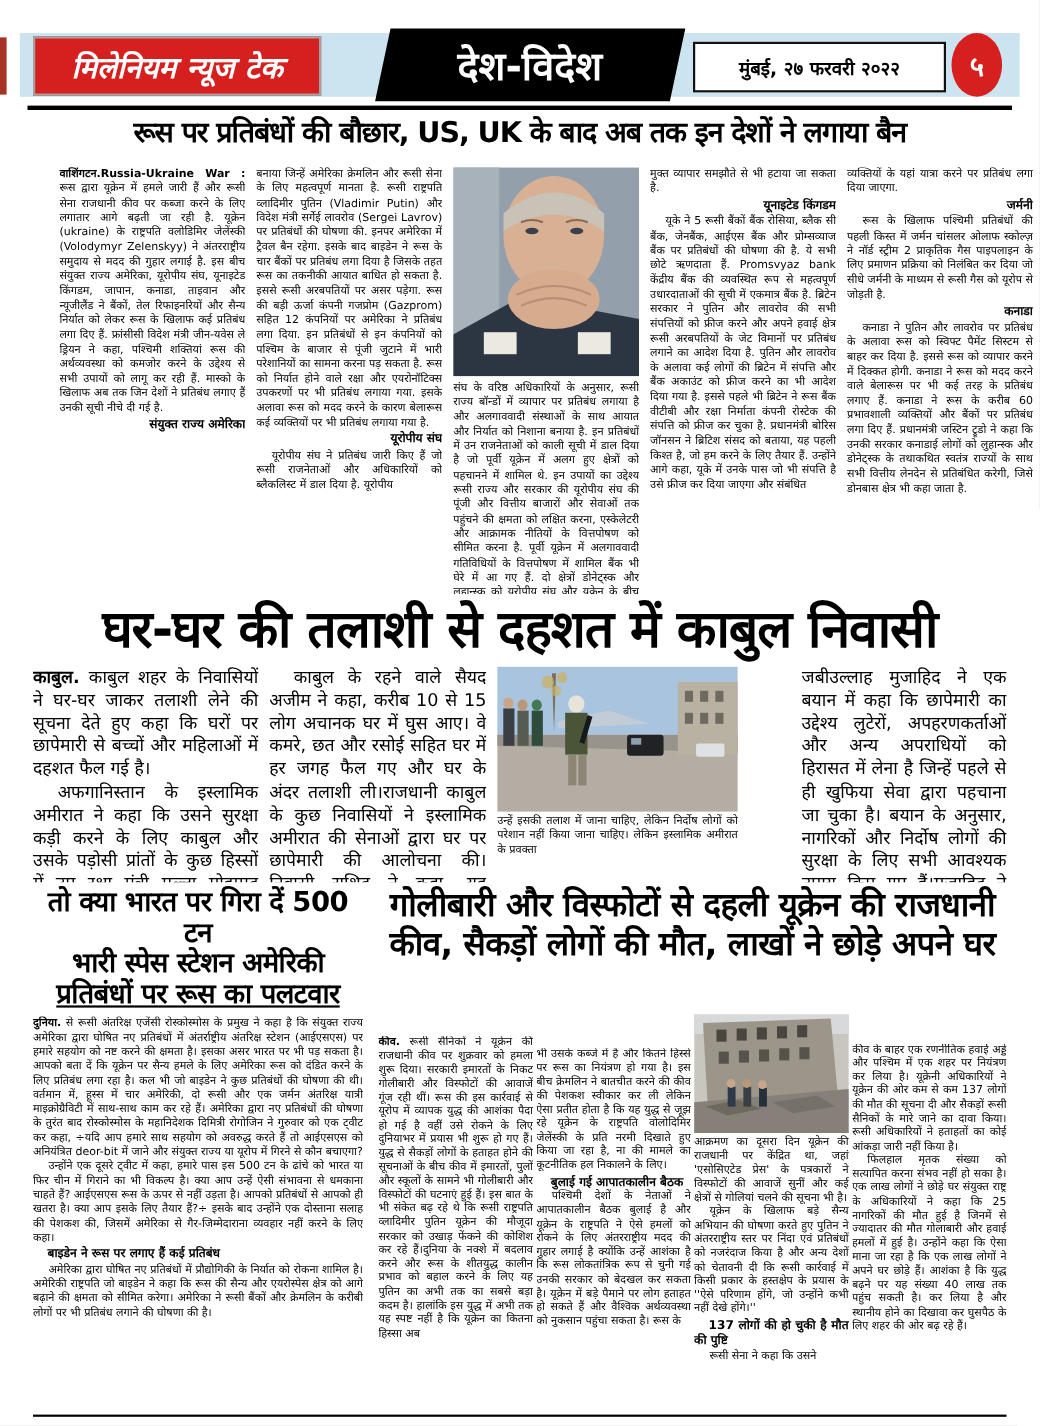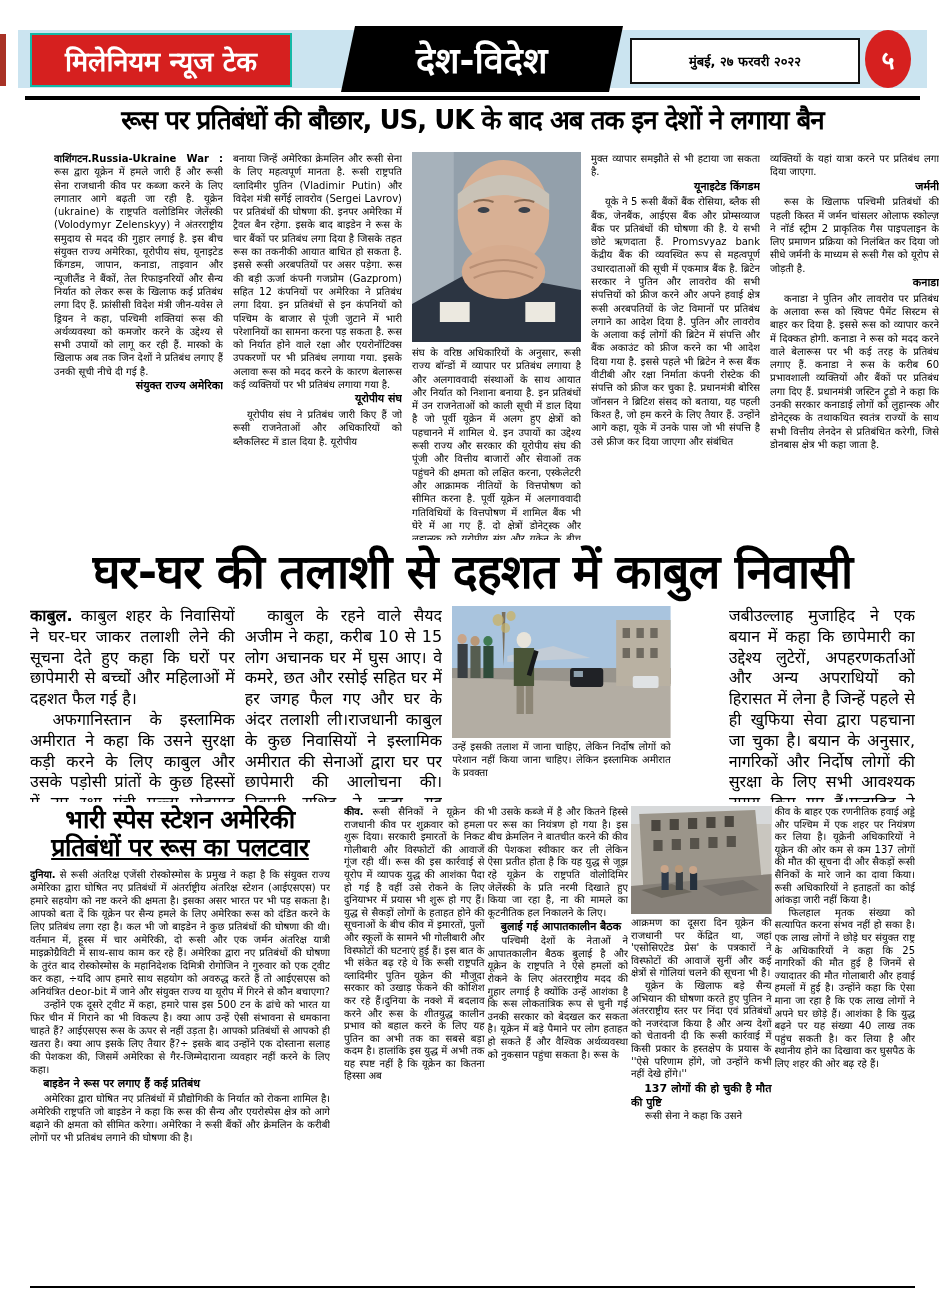--- a/index.html
+++ b/index.html
@@ -2,27 +2,27 @@
 <html><head>
 <meta charset="utf-8">
 <style>
   html,body{margin:0;padding:0;background:#e9e9e9;}
   .page{position:relative;width:945px;height:1296px;background:#ffffff;color:#000;
         font-family:"DejaVu Sans","Liberation Sans",sans-serif;overflow:hidden;margin:0 auto;}
   
   .edge-strip{position:absolute;left:0;top:34px;width:6px;height:52px;background:#a83226;}
   .masthead-band{position:absolute;left:18px;top:30px;width:909px;height:58px;background:#cbe4f0;}
   .brand-box{position:absolute;left:12px;top:3px;width:258px;height:50px;background:#d6201f;
-             border:2px solid #14b8a6;display:flex;align-items:center;justify-content:center;}
+             border:2px solid #a3a3a3;display:flex;align-items:center;justify-content:center;font-style:italic;}
   .brand-box span{color:#fff;font-weight:bold;font-size:27px;white-space:nowrap;}
   .section-ribbon{position:absolute;left:330px;top:-4px;width:268px;height:66px;background:#000;
              transform:skewX(-12deg);display:flex;align-items:center;justify-content:center;}
   .section-ribbon span{transform:skewX(12deg);color:#fff;font-weight:bold;font-size:36px;white-space:nowrap;}
   .date-box{position:absolute;left:612px;top:8px;width:226px;height:42px;background:#fff;border:2px solid #111;
-             display:flex;align-items:center;justify-content:center;font-weight:bold;font-size:13px;white-space:nowrap;}
+             display:flex;align-items:center;justify-content:center;font-weight:bold;font-size:17px;white-space:nowrap;}
   .page-badge{position:absolute;right:16px;top:0;width:46px;height:58px;background:#d6201f;border-radius:50%;
              display:flex;align-items:center;justify-content:center;color:#fff;font-size:25px;font-weight:bold;}
   .rule-thick{position:absolute;left:25px;right:25px;top:96px;height:4px;background:#000;}
   
   .headline1{position:absolute;left:28px;right:28px;top:101px;text-align:center;font-size:26px;
              font-weight:bold;margin:0;letter-spacing:-1px;white-space:nowrap;}
   .headline2{position:absolute;left:0;right:0;top:538px;text-align:center;font-size:47px;font-weight:bold;
              margin:0;letter-spacing:-1px;white-space:nowrap;}
   
   .article1{position:absolute;left:30px;top:152px;width:885px;height:388px;display:flex;gap:10px;margin-left:24px;}
@@ -43,21 +43,21 @@
   .caption{font-size:10px;line-height:1.3;text-align:justify;margin-top:2px;overflow:hidden;height:58px;}
   
   .bottom{position:absolute;left:30px;top:806px;width:885px;height:478px;display:flex;gap:14px;}
   .left-article{width:300px;flex:none;}
   .headline3{text-align:center;font-weight:bold;font-size:25px;line-height:1.12;margin:0;letter-spacing:-0.5px;}
   .headline3 .u{text-decoration:underline;}
   .left-body{margin-top:6px;font-size:10px;line-height:1.3;text-align:justify;height:386px;overflow:hidden;}
   .sub-left{font-weight:bold;font-size:11px;margin:1px 0;text-indent:1.2em;}
   .right-article{flex:1;min-width:0;}
   .headline4{text-align:center;font-weight:bold;font-size:30px;line-height:1.18;margin:0 0 8px 0;letter-spacing:-0.5px;}
-  .cols4{display:flex;gap:3px;height:392px;}
+  .cols4{display:flex;gap:3px;height:392px;align-items:center;}
   .cols4 .col{flex:1;font-size:10px;line-height:1.26;text-align:justify;overflow:hidden;min-width:0;}
   .photo-kyiv{width:100%;height:108px;display:block;margin-bottom:3px;}
   .rule-bottom{position:absolute;left:30px;right:30px;top:1286px;height:2px;background:#000;}
 </style>
 </head>
 <body>
 
 <div class="page">
 
   <div class="edge-strip"></div>
@@ -171,32 +171,34 @@
     </div>
     <div class="a2c3 txt">
       <p class="noindent">जबीउल्लाह मुजाहिद ने एक बयान में कहा कि छापेमारी का उद्देश्य लुटेरों, अपहरणकर्ताओं और अन्य अपराधियों को हिरासत में लेना है जिन्हें पहले से ही खुफिया सेवा द्वारा पहचाना जा चुका है। बयान के अनुसार, नागरिकों और निर्दोष लोगों की सुरक्षा के लिए सभी आवश्यक उपाय किए गए हैं।मुजाहिद ने टोलोन्यूज के हवाले से कहा, हम पहले से ही खुफिया विभाग के माध्यम से सभी (स्पॉट) का पता लगा चुके हैं और पूरी तरह से पता लगाने के बाद, ऑपरेशन शुरू किए गए और अपराधियों को हिरासत में लिया गया। तलाशी की जाएगी, अगर वह कुछ भी नहीं है .</p>
     </div>
   </section>
 
   <section class="bottom">
 
     <div class="left-article">
       <h3 class="headline3">
+        <span style="display:block">तो क्या भारत पर गिरा दें 500 टन</span>
         <span style="display:block">भारी स्पेस स्टेशन अमेरिकी</span>
         <span class="u" style="display:block">प्रतिबंधों पर रूस का पलटवार</span>
       </h3>
       <div class="left-body">
         <p class="noindent"><span class="dl">दुनिया.</span><span> से रूसी अंतरिक्ष एजेंसी रोस्कोस्मोस के प्रमुख ने कहा है कि संयुक्त राज्य अमेरिका द्वारा घोषित नए प्रतिबंधों में अंतर्राष्ट्रीय अंतरिक्ष स्टेशन (आईएसएस) पर हमारे सहयोग को नष्ट करने की क्षमता है। इसका असर भारत पर भी पड़ सकता है। आपको बता दें कि यूक्रेन पर सैन्य हमले के लिए अमेरिका रूस को दंडित करने के लिए प्रतिबंध लगा रहा है। कल भी जो बाइडेन ने कुछ प्रतिबंधों की घोषणा की थी।वर्तमान में, हूस्स में चार अमेरिकी, दो रूसी और एक जर्मन अंतरिक्ष यात्री माइक्रोग्रैविटी में साथ-साथ काम कर रहे हैं। अमेरिका द्वारा नए प्रतिबंधों की घोषणा के तुरंत बाद रोस्कोस्मोस के महानिदेशक दिमित्री रोगोजिन ने गुरुवार को एक ट्वीट कर कहा, ÷यदि आप हमारे साथ सहयोग को अवरुद्ध करते हैं तो आईएसएस को अनियंत्रित deor-bit में जाने और संयुक्त राज्य या यूरोप में गिरने से कौन बचाएगा?</span></p>
         <p>उन्होंने एक दूसरे ट्वीट में कहा, हमारे पास इस 500 टन के ढांचे को भारत या फिर चीन में गिराने का भी विकल्प है। क्या आप उन्हें ऐसी संभावना से धमकाना चाहते हैं? आईएसएस रूस के ऊपर से नहीं उड़ता है। आपको प्रतिबंधों से आपको ही खतरा है। क्या आप इसके लिए तैयार हैं?÷ इसके बाद उन्होंने एक दोस्ताना सलाह की पेशकश की, जिसमें अमेरिका से गैर-जिम्मेदाराना व्यवहार नहीं करने के लिए कहा।</p>
         <div class="sub-left">बाइडेन ने रूस पर लगाए हैं कई प्रतिबंध</div>
         <p>अमेरिका द्वारा घोषित नए प्रतिबंधों में प्रौद्योगिकी के निर्यात को रोकना शामिल है। अमेरिकी राष्ट्रपति जो बाइडेन ने कहा कि रूस की सैन्य और एयरोस्पेस क्षेत्र को आगे बढ़ाने की क्षमता को सीमित करेगा। अमेरिका ने रूसी बैंकों और क्रेमलिन के करीबी लोगों पर भी प्रतिबंध लगाने की घोषणा की है।</p>
       </div>
     </div>
 
     <div class="right-article">
+      <h3 class="headline4">गोलीबारी और विस्फोटों से दहली यूक्रेन की राजधानी कीव, सैकड़ों लोगों की मौत, लाखों ने छोड़े अपने घर</h3>
       <div class="cols4">
         <div class="col">
           <p class="noindent"><span class="dl">कीव.</span><span> रूसी सैनिकों ने यूक्रेन की राजधानी कीव पर शुक्रवार को हमला शुरू दिया। सरकारी इमारतों के निकट गोलीबारी और विस्फोटों की आवाजें गूंज रही थीं। रूस की इस कार्रवाई से यूरोप में व्यापक युद्ध की आशंका पैदा हो गई है वहीं उसे रोकने के लिए दुनियाभर में प्रयास भी शुरू हो गए हैं। युद्ध से सैकड़ों लोगों के हताहत होने की सूचनाओं के बीच कीव में इमारतों, पुलों और स्कूलों के सामने भी गोलीबारी और विस्फोटों की घटनाएं हुई हैं। इस बात के भी संकेत बढ़ रहे थे कि रूसी राष्ट्रपति व्लादिमीर पुतिन यूक्रेन की मौजूदा सरकार को उखाड़ फेंकने की कोशिश कर रहे हैं।दुनिया के नक्शे में बदलाव करने और रूस के शीतयुद्ध कालीन प्रभाव को बहाल करने के लिए यह पुतिन का अभी तक का सबसे बड़ा कदम है। हालांकि इस युद्ध में अभी तक यह स्पष्ट नहीं है कि यूक्रेन का कितना हिस्सा अब</span></p>
         </div>
         <div class="col">
           <p class="noindent">भी उसके कब्जे में है और कितने हिस्से पर रूस का नियंत्रण हो गया है। इस बीच क्रेमलिन ने बातचीत करने की कीव की पेशकश स्वीकार कर ली लेकिन ऐसा प्रतीत होता है कि यह युद्ध से जूझ रहे यूक्रेन के राष्ट्रपति वोलोदिमिर जेलेंस्की के प्रति नरमी दिखाते हुए किया जा रहा है, ना की मामले का कूटनीतिक हल निकालने के लिए।</p>
           <div class="sub-left">बुलाई गई आपातकालीन बैठक</div>
           <p>पश्चिमी देशों के नेताओं ने आपातकालीन बैठक बुलाई है और यूक्रेन के राष्ट्रपति ने ऐसे हमलों को रोकने के लिए अंतरराष्ट्रीय मदद की गुहार लगाई है क्योंकि उन्हें आशंका है कि रूस लोकतांत्रिक रूप से चुनी गई उनकी सरकार को बेदखल कर सकता है। यूक्रेन में बड़े पैमाने पर लोग हताहत हो सकते हैं और वैश्विक अर्थव्यवस्था को नुकसान पहुंचा सकता है। रूस के</p>
         </div>
         <div class="col">

